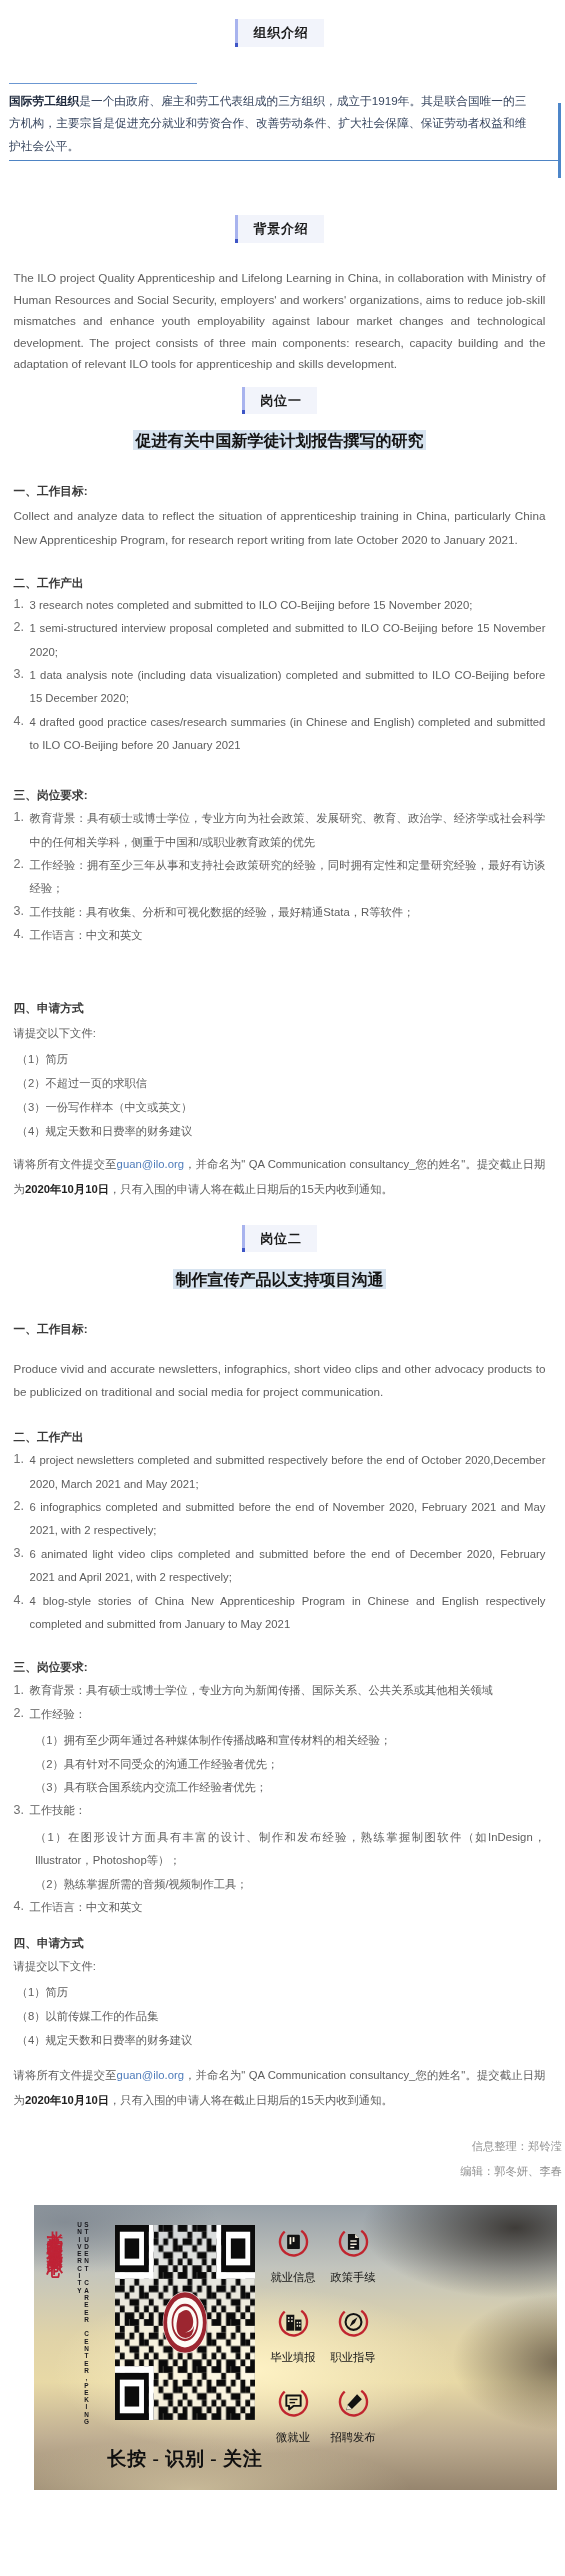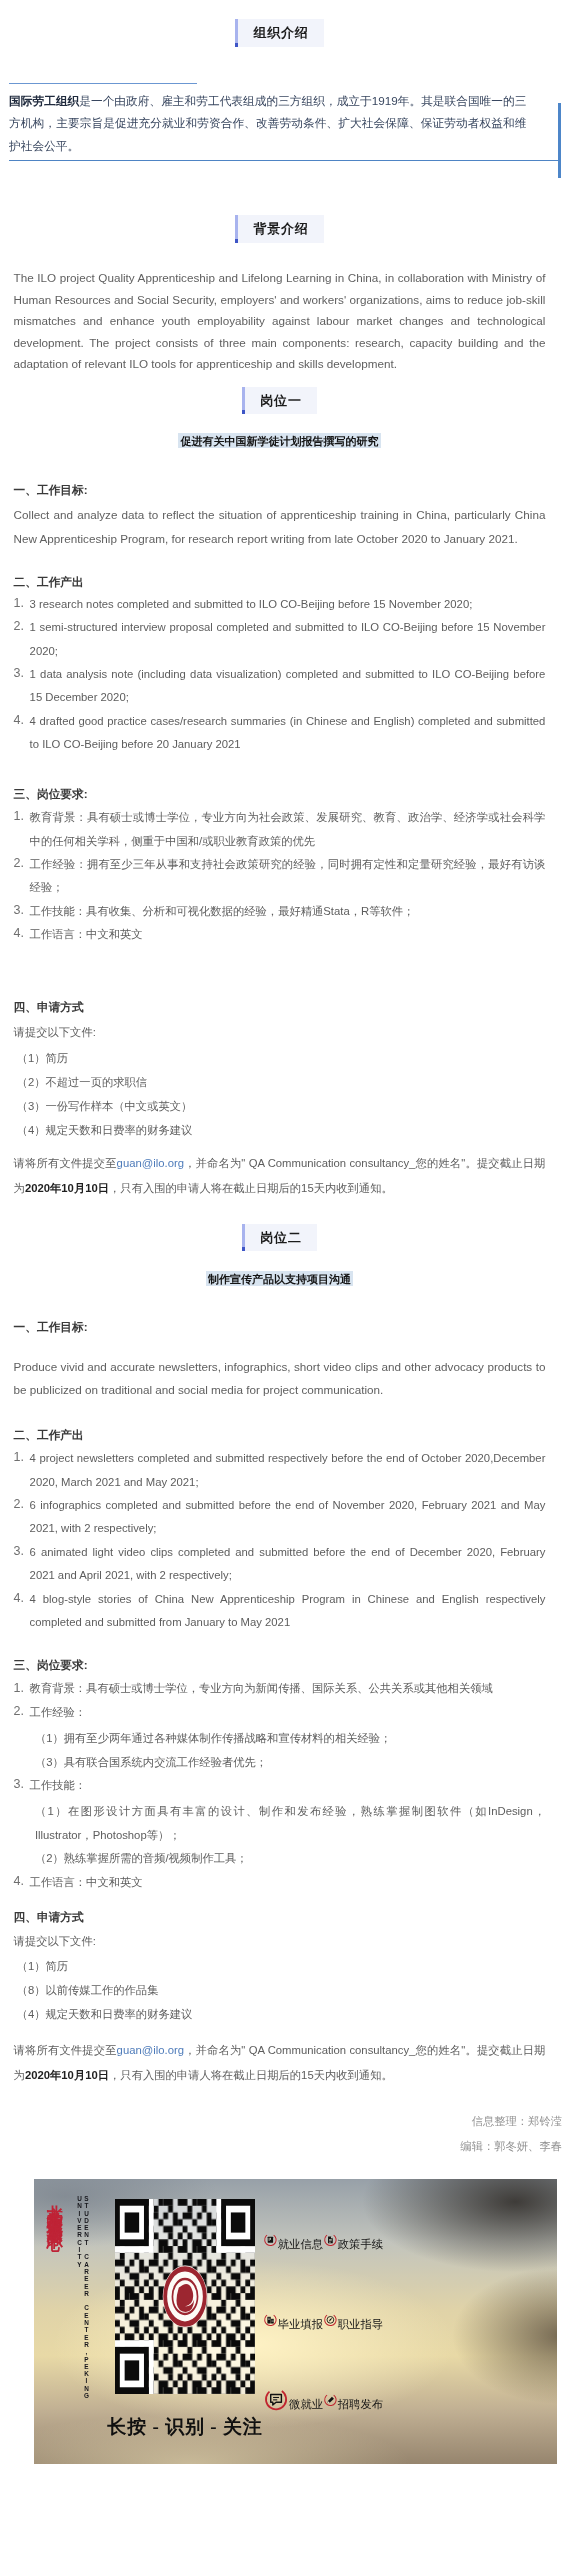--- a/index.html
+++ b/index.html
@@ -18,21 +18,21 @@
 
   
   .intro-wrap{position:relative;margin:36px -16px 0 -4.5px;border-bottom:0.8px solid #4e84c4;padding:6.8px 35px 3px 0;}
   .intro-wrap::before{content:"";position:absolute;top:0;left:0;width:34%;height:0.8px;background:#6b97d2;}
   .intro-text{font-size:11.7px;color:#38465f;line-height:22.6px;text-align:justify;}
   .intro-text b{color:#1f2a3d;}
   .intro-scrollbar{position:absolute;right:0px;top:20.4px;width:3.8px;height:75px;background:#4d86c9;}
 
   .en-para{font-size:11.7px;color:#5f5f5f;line-height:21.5px;text-align:justify;margin:0;}
   .pos-title{text-align:center;line-height:18px;}
-  .pos-title .hl{background:#d8e4f0;color:#141414;font-weight:700;font-size:11px;padding:1.5px 2.3px;}
+  .pos-title .hl{background:#d8e4f0;color:#141414;font-weight:700;font-size:16px;padding:1.5px 2.3px;}
   .h{font-size:11.7px;font-weight:700;color:#3a3a3a;line-height:16.6px;}
 
   .olist{list-style:none;counter-reset:li;margin:0;padding:0 0 0 16px;}
   .olist li{counter-increment:li;position:relative;font-size:11.3px;color:#5d5d5d;line-height:23.4px;text-align:justify;}
   .olist li::before{content:counter(li) ".";position:absolute;left:-16px;top:-0.8px;font-size:12.5px;color:#6f6f6f;}
   .sub{font-size:11.3px;color:#5d5d5d;line-height:23.4px;padding-left:5.3px;text-align:justify;}
   .sub-first{margin-top:3px;}
 
   .plain{font-size:11.3px;color:#5d5d5d;line-height:23.4px;margin:0;}
   .apply-item{font-size:11.3px;color:#5d5d5d;line-height:24px;padding-left:3px;}
@@ -52,24 +52,24 @@
       radial-gradient(ellipse 45% 28% at 6% 6%, rgba(125,133,142,0.8), rgba(125,133,142,0) 65%),
       radial-gradient(ellipse 60% 25% at 30% 100%, rgba(233,220,180,0.6), rgba(233,220,180,0) 70%),
       linear-gradient(180deg,#97a0a8 0%,#c2c4bd 22%,#e0d3a8 46%,#e8d9a6 62%,#bfae92 82%,#96856e 100%);
   }
   .v-cn{position:absolute;left:9.8px;top:13px;writing-mode:vertical-rl;text-orientation:upright;
         font-size:16px;font-weight:700;color:#bf2336;letter-spacing:2.3px;height:263px;}
   .v-en{position:absolute;left:42px;top:16px;writing-mode:vertical-rl;text-orientation:upright;
         font-size:6.4px;font-weight:700;color:#17171c;letter-spacing:0.3px;height:260px;}
   .qr{position:absolute;left:81px;top:20.4px;width:140px;height:195px;}
   .qr svg{width:100%;height:100%;display:block;}
-  .tagline{position:absolute;left:65px;top:235px;width:172px;text-align:center;
+  .tagline{position:absolute;left:65px;top:241px;width:172px;text-align:center;
         font-family:"Liberation Serif","DejaVu Serif",serif;font-weight:700;font-size:19px;color:#101010;letter-spacing:0.8px;}
   .bgrid{position:absolute;left:229px;top:21px;width:119px;display:grid;grid-template-columns:1fr 1fr;}
-  .bitem{width:60px;height:80px;display:flex;flex-direction:row;align-items:center;}
+  .bitem{width:60px;height:80px;display:flex;flex-direction:column;align-items:center;}
   .bitem svg{width:35px;height:35px;}
   .blabel{margin-top:9px;font-size:11.3px;color:#141414;white-space:nowrap;}
 </style>
 </head>
 <body>
 
 <div class="page">
   <div class="content">
 
     <div class="badge-row" style="margin-top:19px">
@@ -150,20 +150,21 @@
       <li>6 animated light video clips completed and submitted before the end of December 2020, February 2021 and April 2021, with 2 respectively;</li>
       <li>4 blog-style stories of China New Apprenticeship Program in Chinese and English respectively completed and submitted from January to May 2021</li>
     </ol>
 
     <div class="h" style="margin-top:22.6px">三、岗位要求:</div>
     <ol class="olist" style="margin-top:3.8px">
       <li>教育背景：具有硕士或博士学位，专业方向为新闻传播、国际关系、公共关系或其他相关领域</li>
       <li>
         <span>工作经验：</span>
         <div class="sub sub-first">（1）拥有至少两年通过各种媒体制作传播战略和宣传材料的相关经验；</div>
+        <div class="sub">（2）具有针对不同受众的沟通工作经验者优先；</div>
         <div class="sub">（3）具有联合国系统内交流工作经验者优先；</div>
       </li>
       <li>
         <span>工作技能：</span>
         <div class="sub sub-first">（1）在图形设计方面具有丰富的设计、制作和发布经验，熟练掌握制图软件（如InDesign，Illustrator，Photoshop等）；</div>
         <div class="sub">（2）熟练掌握所需的音频/视频制作工具；</div>
       </li>
       <li>工作语言：中文和英文</li>
     </ol>
 

